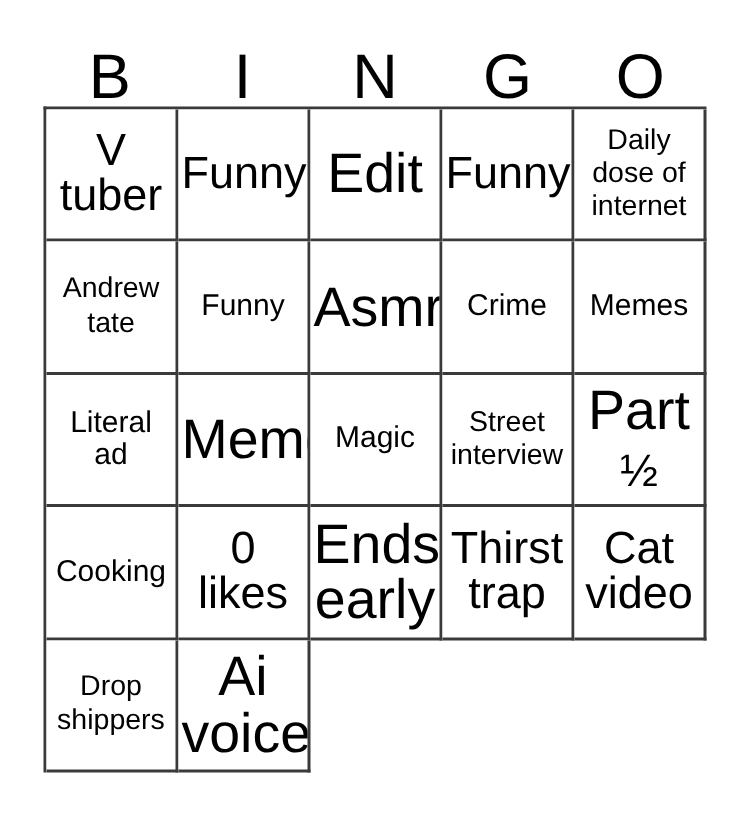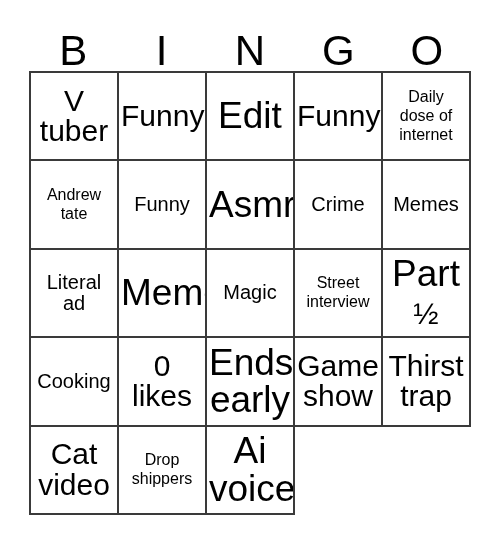--- a/index.html
+++ b/index.html
@@ -81,21 +81,21 @@
     font-weight: 400;
     display: block;
     width: 100%;
   }
 
   
   .fs-xl   { font-size: 37px; line-height: 1.02; }
   .fs-lg   { font-size: 30px; line-height: 1.02; }
   .fs-md   { font-size: 20px; line-height: 1.05; }
   .fs-sm   { font-size: 20px; line-height: 1.12; }
-  .fs-xs   { font-size: 16px; line-height: 1.18; }
+  .fs-xs   { font-size: 19px; line-height: 1.18; }
 
   .frac {
     font-size: 0.82em;
   }
 </style>
 </head>
 <body>
 
 <div id="card">
 
@@ -166,23 +166,20 @@
       <div class="cell">
         <span class="cell-text fs-sm">Cooking</span>
       </div>
       <div class="cell">
         <span class="cell-text fs-lg">0<br>likes</span>
       </div>
       <div class="cell">
         <span class="cell-text fs-xl">Ends<br>early</span>
       </div>
       <div class="cell">
-        <span class="cell-text fs-lg">Game<br>show</span>
-      </div>
-      <div class="cell">
         <span class="cell-text fs-lg">Thirst<br>trap</span>
       </div>
       <div class="cell">
         <span class="cell-text fs-lg">Cat<br>video</span>
       </div>
       <div class="cell">
         <span class="cell-text fs-xs">Drop<br>shippers</span>
       </div>
       <div class="cell">
         <span class="cell-text fs-xl">Ai<br>voice</span>

